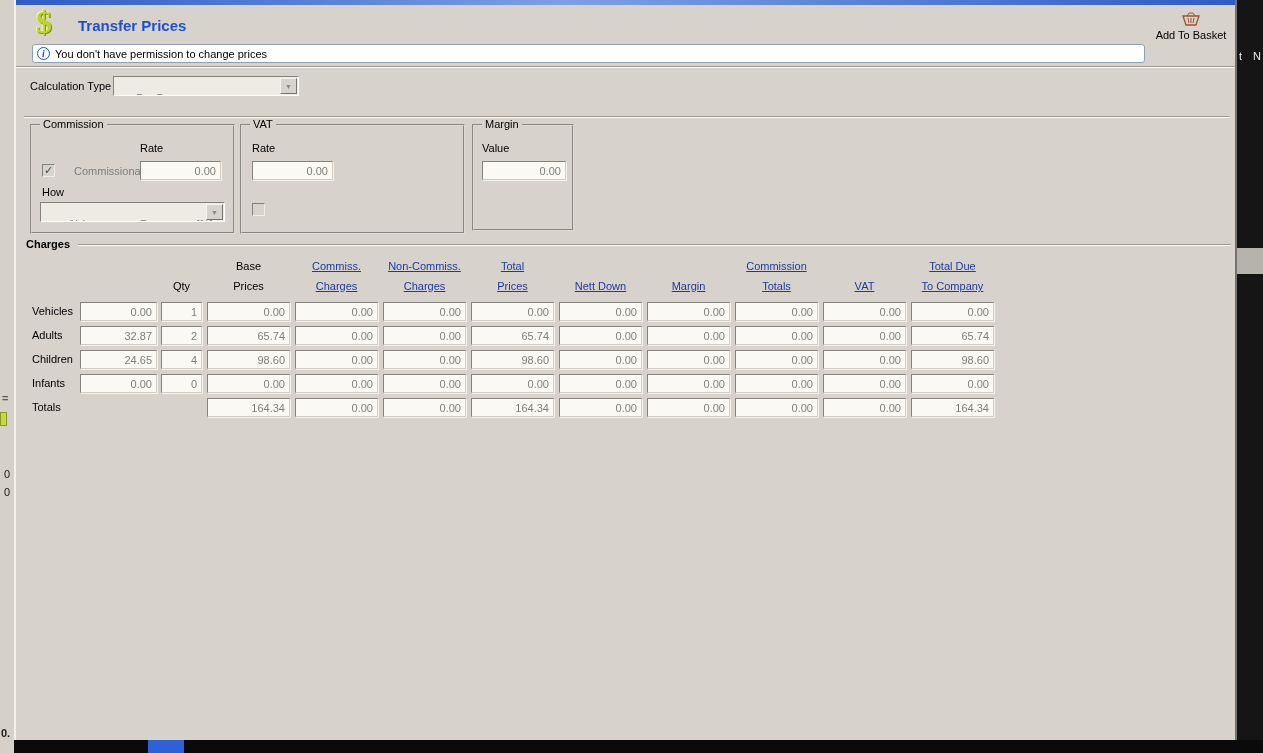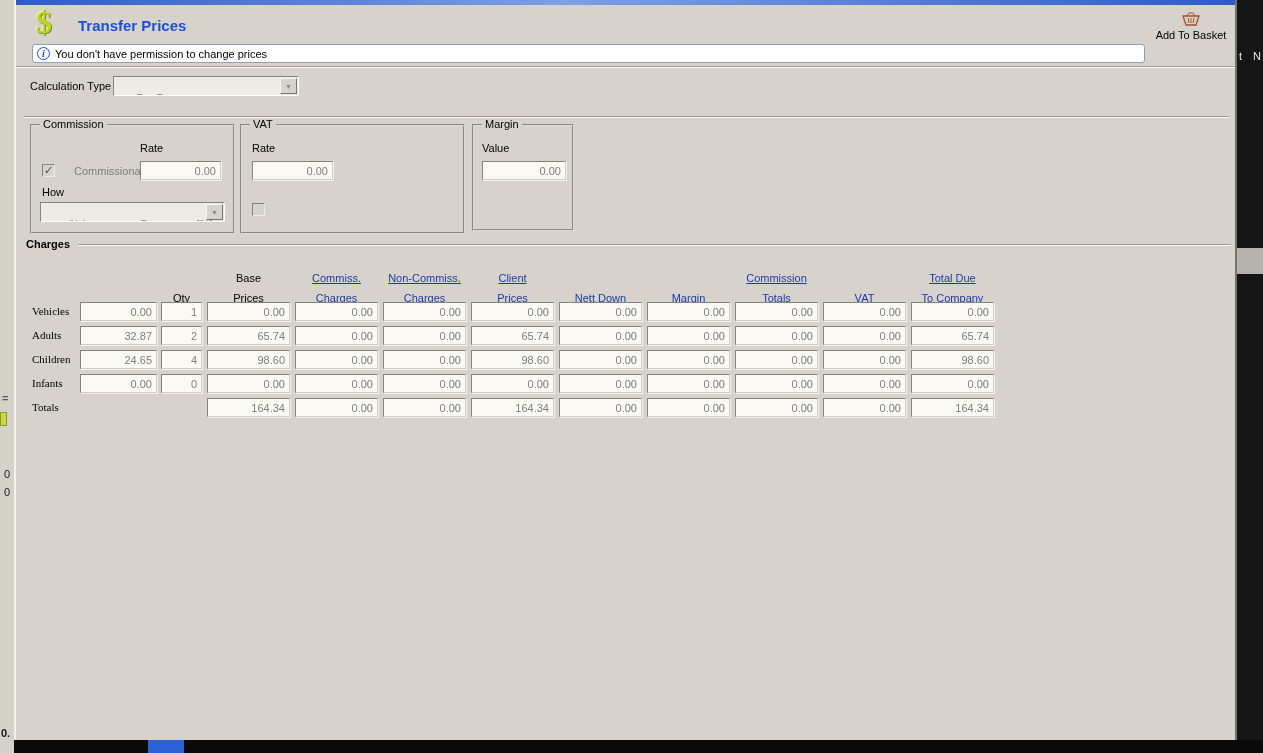--- a/index.html
+++ b/index.html
@@ -91,27 +91,27 @@
   .checkbox { position:absolute; width:13px; height:13px; background:#d6d3cc;
               border:1px solid; border-color:#83827c #eeede8 #eeede8 #83827c;
               font-size:11px; line-height:11px; text-align:center; color:#4a4a48; }
   .checkbox.checked::after { content:"\2713"; }
 
   .summary-label { position:absolute; left:10px; top:238px; font-weight:bold; }
   .summary-line { position:absolute; left:62px; top:244px; right:4px; }
 
   .sheaders { position:absolute; left:0; top:254px; height:42px; width:100%; }
   .hdr { position:absolute; top:0; height:42px; display:flex; flex-direction:column;
-         align-items:center; justify-content:flex-end; line-height:20px;margin-top:12px; }
+         align-items:center; justify-content:flex-end; line-height:20px; }
   .hdr span { white-space:nowrap; }
   .hdr.link span { color:#1c3aa5; text-decoration:underline; cursor:pointer; }
 
   .srows { position:absolute; left:0; top:0; width:100%; }
   .srow { position:absolute; left:0; height:19px; width:1221px; }
-  .rowlabel { position:absolute; left:16px; top:3px; color:#000;font-family:Liberation Serif, serif; }
+  .rowlabel { position:absolute; left:16px; top:3px; color:#000; }
 </style>
 </head>
 <body>
 
 <div id="screen">
 
   <div class="left-strip">
     <span class="lf lf-equals">=</span>
     <div class="lf-partial-icon"></div>
     <span class="lf lf-zero1">0</span>
@@ -200,21 +200,21 @@
         </div>
         <div class="hdr link" style="left: 279px; width: 83px;">
           <span>Commiss.</span>
           <span>Charges</span>
         </div>
         <div class="hdr link" style="left: 367px; width: 83px;">
           <span>Non-Commiss.</span>
           <span>Charges</span>
         </div>
         <div class="hdr link" style="left: 455px; width: 83px;">
-          <span>Client</span>
+          <span>Total</span>
           <span>Prices</span>
         </div>
         <div class="hdr link" style="left: 543px; width: 83px;">
           <span>Nett Down</span>
         </div>
         <div class="hdr link" style="left: 631px; width: 83px;">
           <span>Margin</span>
         </div>
         <div class="hdr link" style="left: 719px; width: 83px;">
           <span>Commission</span>

